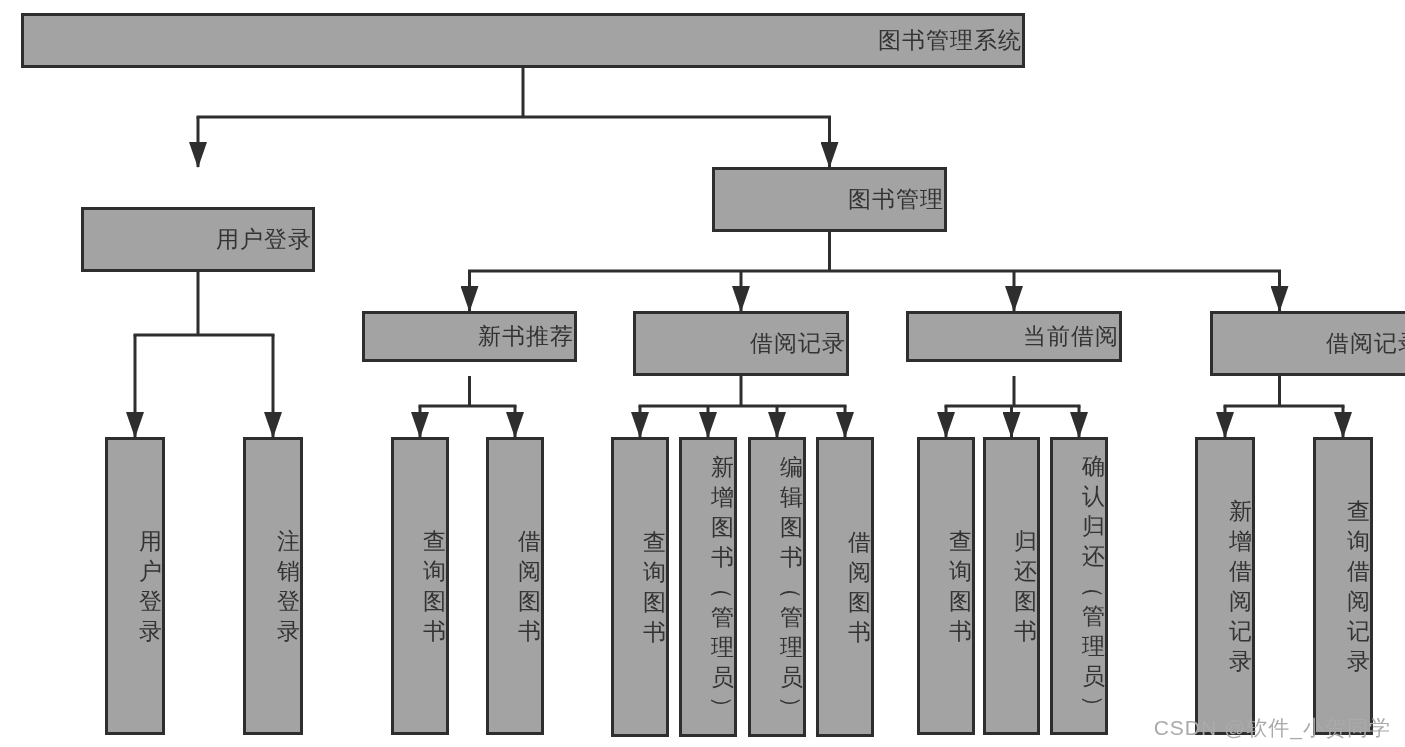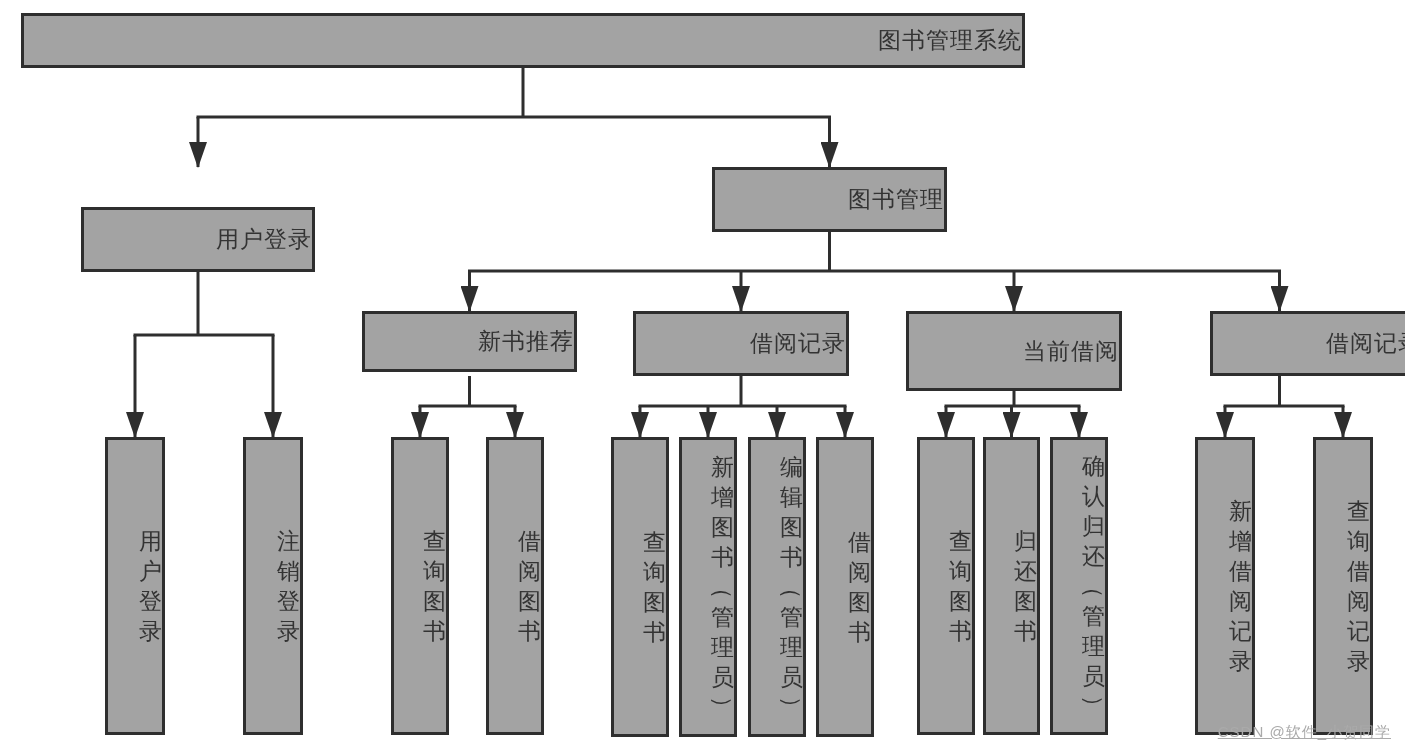--- a/index.html
+++ b/index.html
@@ -34,26 +34,25 @@
     gap: 7px;
     font-size: 23px;
     line-height: 1;
   }
   .node.v .chars span { display: block; }
   .node.v .chars .rot { transform: rotate(90deg); }
   .watermark {
     position: absolute;
     right: 14px;
     bottom: 5px;
-    font-size: 15px;
+    font-size: 21px;
     letter-spacing: 1px;
     color: rgba(170,170,170,0.85);
     z-index: 5;
     white-space: nowrap;
-    text-decoration: underline;
   }
 </style>
 </head>
 <body>
 
 <div class="canvas" style="background: rgb(255, 255, 255);">
   <svg class="edges" id="edges" xmlns="http://www.w3.org/2000/svg">
     <defs>
       <marker id="ah" viewBox="0 0 26 18" markerWidth="26" markerHeight="18" refX="25" refY="9" orient="auto" markerUnits="userSpaceOnUse">
         <path d="M0,0 L0,18 L26,9 Z" fill="#2e2e2e"></path>
@@ -89,27 +88,27 @@
   <div id="nodes">
       <div class="node h" style="left: 21px; top: 13px; width: 1004px; height: 55px; border-color: rgb(46, 46, 46); color: rgb(51, 51, 51);">
         <span>图书管理系统</span>
       </div>
       <div class="node h" style="left: 81px; top: 167px; width: 234px; height: 65px; border-color: rgb(46, 46, 46); color: rgb(51, 51, 51); margin-top: 40px;">
         <span>用户登录</span>
       </div>
       <div class="node h" style="left: 712px; top: 167px; width: 235px; height: 65px; border-color: rgb(46, 46, 46); color: rgb(51, 51, 51);">
         <span>图书管理</span>
       </div>
-      <div class="node h" style="left: 362px; top: 311px; width: 215px; height: 61px; border-color: rgb(46, 46, 46); color: rgb(51, 51, 51);">
+      <div class="node h" style="left: 362px; top: 311px; width: 215px; height: 51px; border-color: rgb(46, 46, 46); color: rgb(51, 51, 51);">
         <span>新书推荐</span>
       </div>
       <div class="node h" style="left: 633px; top: 311px; width: 216px; height: 65px; border-color: rgb(46, 46, 46); color: rgb(51, 51, 51);">
         <span>借阅记录</span>
       </div>
-      <div class="node h" style="left: 906px; top: 311px; width: 216px; height: 80px; border-color: rgb(46, 46, 46); color: rgb(51, 51, 51); padding-left: 40px;">
+      <div class="node h" style="left: 906px; top: 311px; width: 216px; height: 51px; border-color: rgb(46, 46, 46); color: rgb(51, 51, 51); padding-left: 40px;">
         <span>当前借阅</span>
       </div>
       <div class="node h" style="left: 1210px; top: 311px; width: 215px; height: 65px; border-color: rgb(46, 46, 46); color: rgb(51, 51, 51);">
         <span>借阅记录</span>
       </div>
       <div class="node v" style="left: 105px; top: 437px; width: 60px; height: 298px; border-color: rgb(46, 46, 46); color: rgb(51, 51, 51);">
         <span class="chars">
           <span>用</span>
           <span>户</span>
           <span>登</span>

